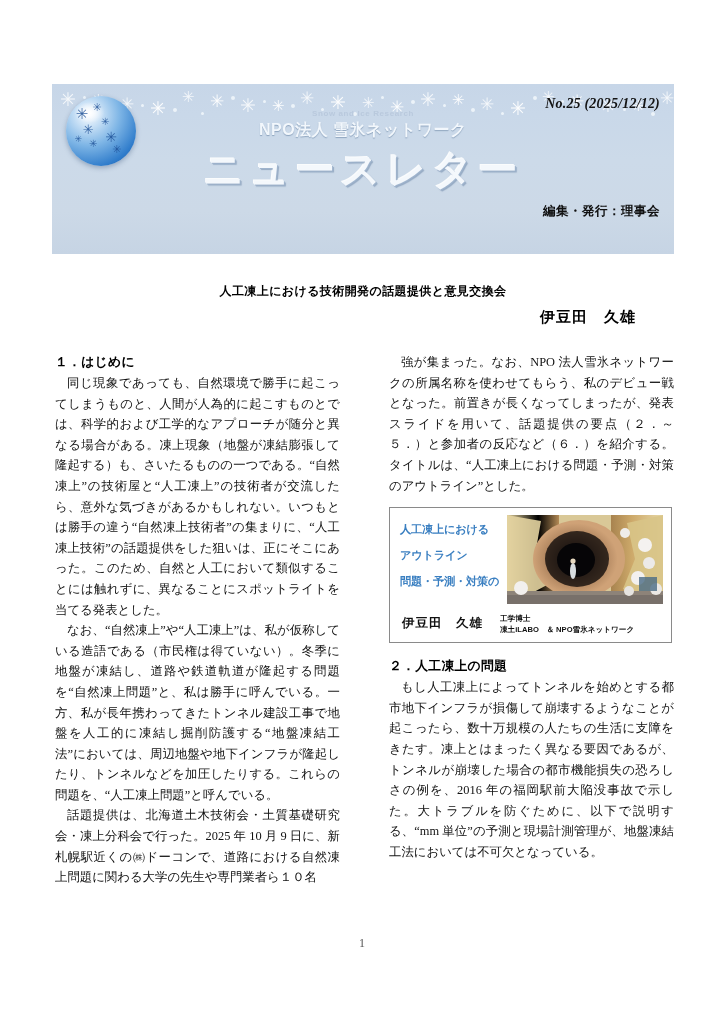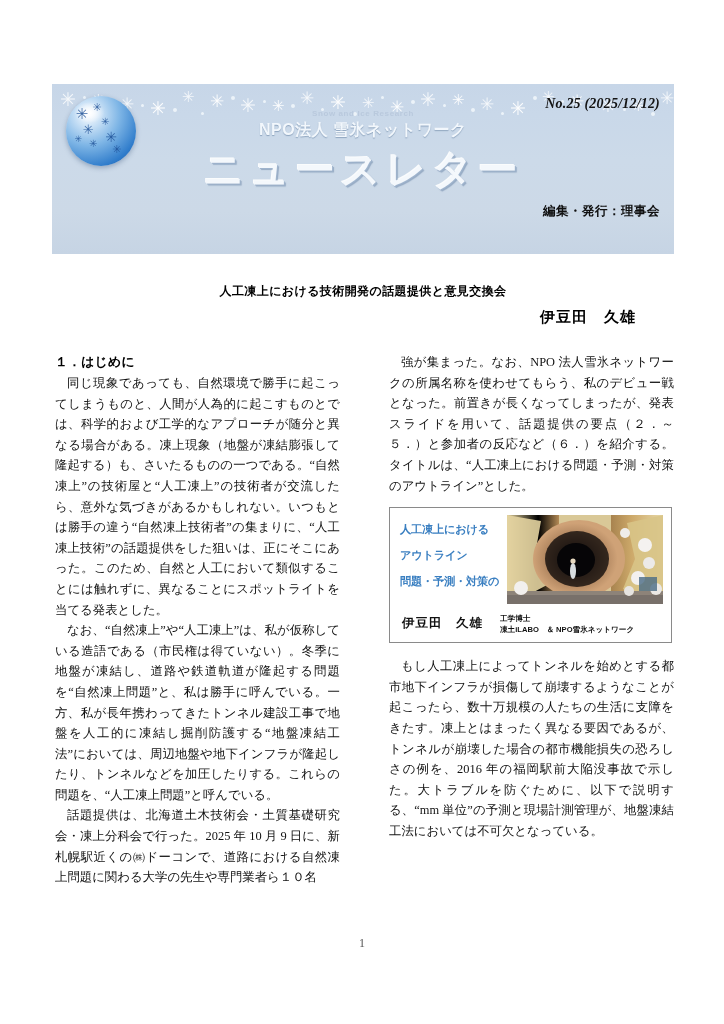--- a/index.html
+++ b/index.html
@@ -430,17 +430,18 @@
         </svg>
       </div>
 
       <div class="slide-name">伊豆田　久雄</div>
       <div class="slide-affil">
         <div>工学博士</div>
         <div>凍土iLABO　＆ NPO雪氷ネットワーク</div>
       </div>
     </div>
 
+    <div class="sec-head">２．人工凍上の問題</div>
     <p class="para">もし人工凍上によってトンネルを始めとする都市地下インフラが損傷して崩壊するようなことが起こったら、数十万規模の人たちの生活に支障をきたす。凍上とはまったく異なる要因であるが、トンネルが崩壊した場合の都市機能損失の恐ろしさの例を、2016 年の福岡駅前大陥没事故で示した。大トラブルを防ぐために、以下で説明する、“mm 単位”の予測と現場計測管理が、地盤凍結工法においては不可欠となっている。</p>
   </div>
 
   <div class="page-num">1</div>
 </div>
 
 </body></html>

